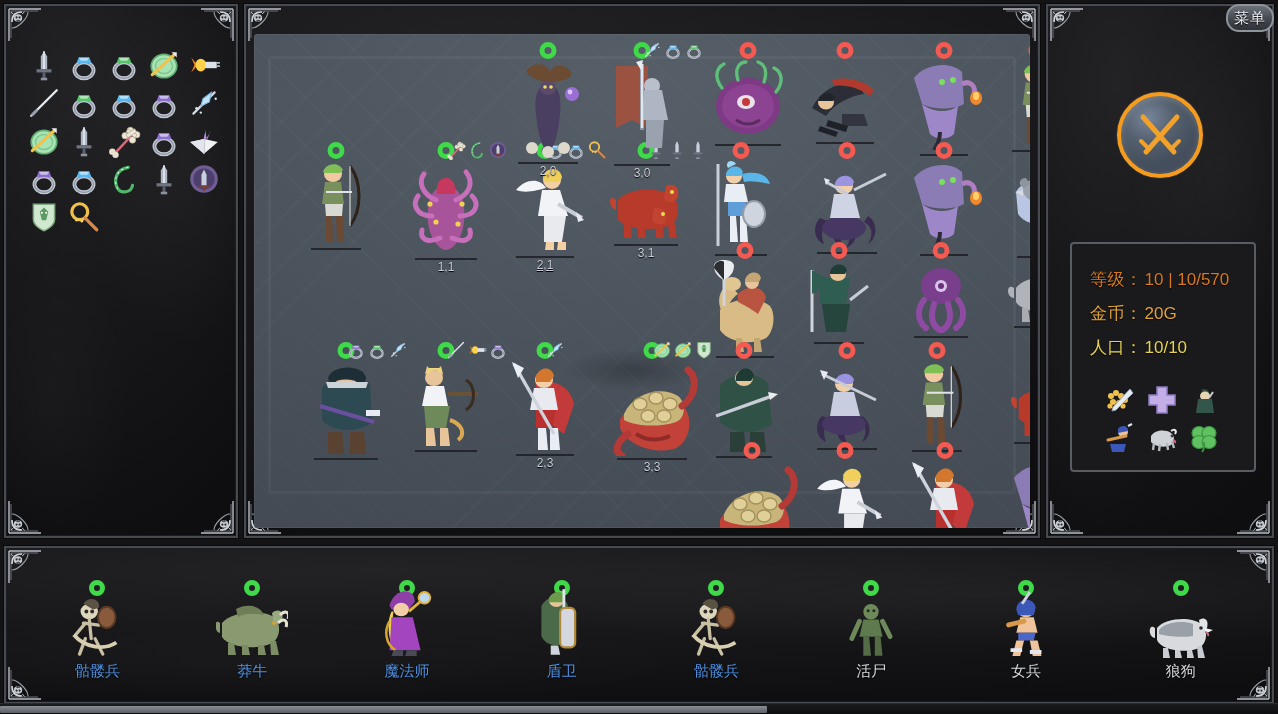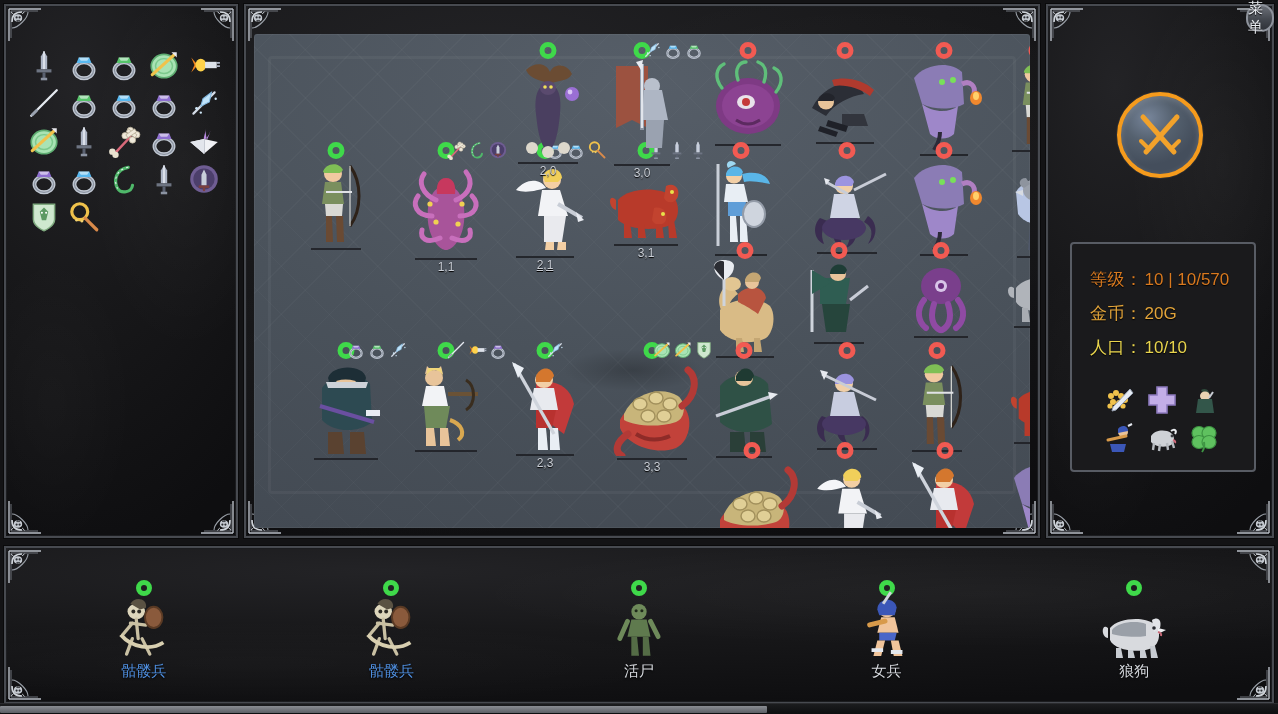--- a/index.html
+++ b/index.html
@@ -91,21 +91,21 @@
   }
   .unit .eq {
     position:absolute; top:-2px; left:50%;
     display:flex; gap:1px; align-items:center;
   }
   .unit .eq svg { width:20px; height:20px; display:block; image-rendering: pixelated; }
 
   
   #rightpanel { left:1046px; top:4px; width:228px; height:534px; }
   #menu-button {
-    position:absolute; right:4px; top:4px; width:28px; height:28px;
+    position:absolute; right:4px; top:4px; width:48px; height:28px;
     background: linear-gradient(#6c7078, #41454c 60%, #2f3238);
     border:2px solid #8e939c; border-radius:13px;
     color:#e9ecf1; font-size:15px; letter-spacing:1px;
     display:flex; align-items:center; justify-content:center;
     text-shadow:0 1px 1px #000; cursor:pointer; z-index:30;
   }
   #battle-button {
     position:absolute; left:50%; top:86px; transform:translateX(-50%);
     width:86px; height:86px; border-radius:50%;
     background: radial-gradient(65% 60% at 35% 28%, #77859a 0%, #55616f 50%, #444e5c 100%);
@@ -1316,20 +1316,47 @@
           <div class="ring"></div>
           <div class="art" style="top: 38px;">
             <svg width="62" height="62" viewBox="0 0 62 62">
               <use href="#s-skeleton"></use>
             </svg>
           </div>
           <div class="name">骷髅兵</div>
         </div>
         <div class="shop-slot">
           <div class="ring"></div>
+          <div class="art" style="top: 42px;">
+            <svg width="72" height="58" viewBox="0 0 72 58">
+              <use href="#s-bull"></use>
+            </svg>
+          </div>
+          <div class="name">莽牛</div>
+        </div>
+        <div class="shop-slot">
+          <div class="ring"></div>
+          <div class="art" style="top: 30px;">
+            <svg width="62" height="70" viewBox="0 0 62 70">
+              <use href="#s-mage"></use>
+            </svg>
+          </div>
+          <div class="name">魔法师</div>
+        </div>
+        <div class="shop-slot">
+          <div class="ring"></div>
+          <div class="art" style="top: 28px;">
+            <svg width="60" height="72" viewBox="0 0 60 72">
+              <use href="#s-shield-guard"></use>
+            </svg>
+          </div>
+          <div class="name">盾卫</div>
+        </div>
+        <div class="shop-slot">
+          <div class="ring"></div>
           <div class="art" style="top: 38px;">
             <svg width="62" height="62" viewBox="0 0 62 62">
               <use href="#s-skeleton"></use>
             </svg>
           </div>
           <div class="name">骷髅兵</div>
         </div>
         <div class="shop-slot">
           <div class="ring"></div>
           <div class="art" style="top: 42px;">

